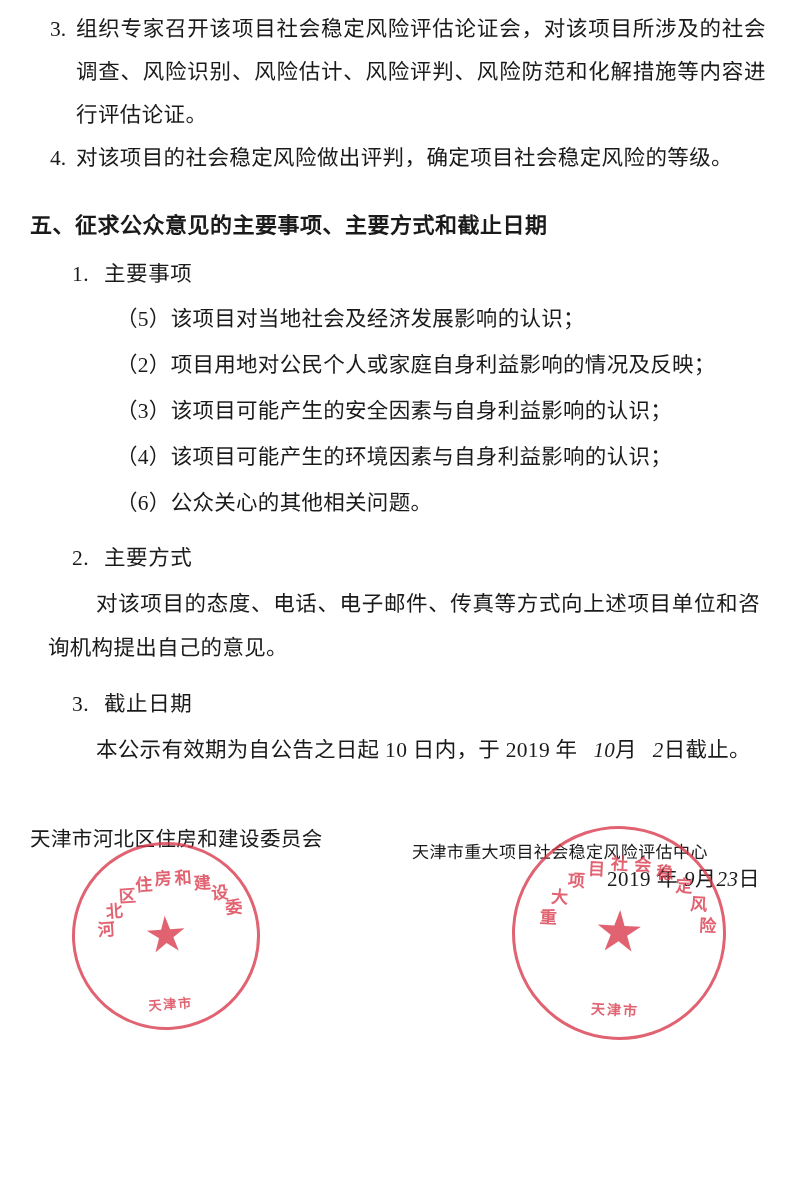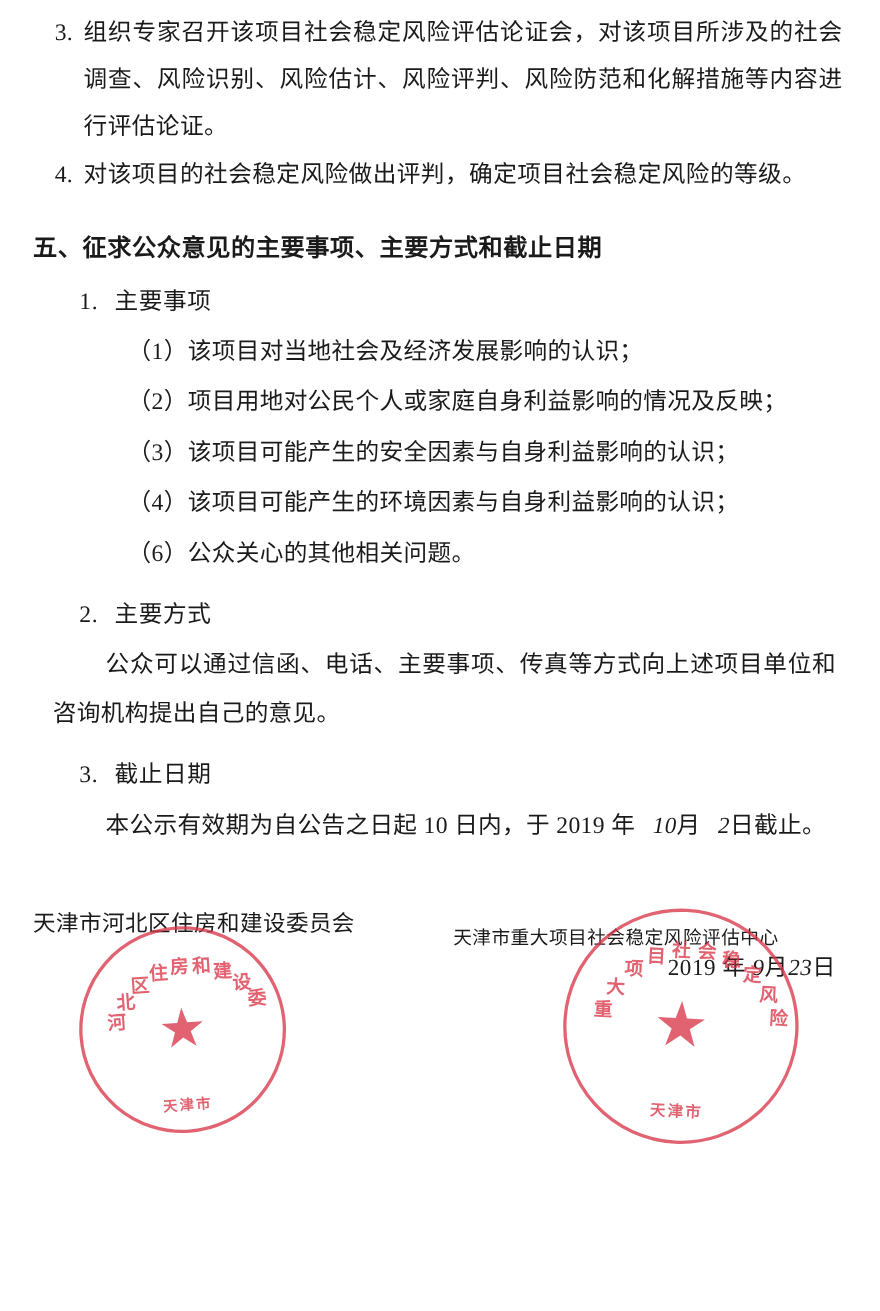--- a/index.html
+++ b/index.html
@@ -217,31 +217,31 @@
       <div class="body">对该项目的社会稳定风险做出评判，确定项目社会稳定风险的等级。</div>
     </div>
 
     <div class="section-head">五、征求公众意见的主要事项、主要方式和截止日期</div>
 
     <div class="sub-head">
       <span class="sub-num">1.</span>
       <span>主要事项</span>
     </div>
 
-    <div class="paren-item">（1）该项目对当地社会及经济发展影响的认识；</div>
+    <div class="paren-item">（5）该项目对当地社会及经济发展影响的认识；</div>
     <div class="paren-item">（2）项目用地对公民个人或家庭自身利益影响的情况及反映；</div>
     <div class="paren-item">（3）该项目可能产生的安全因素与自身利益影响的认识；</div>
     <div class="paren-item">（4）该项目可能产生的环境因素与自身利益影响的认识；</div>
     <div class="paren-item">（6）公众关心的其他相关问题。</div>
 
     <div class="sub-head" style="margin-top:10px;">
       <span class="sub-num">2.</span>
       <span>主要方式</span>
     </div>
-    <div class="para tight">公众可以通过信函、电话、主要事项、传真等方式向上述项目单位和咨询机构提出自己的意见。</div>
+    <div class="para tight">对该项目的态度、电话、电子邮件、传真等方式向上述项目单位和咨询机构提出自己的意见。</div>
 
     <div class="sub-head" style="margin-top:12px;">
       <span class="sub-num">3.</span>
       <span>截止日期</span>
     </div>
     <div class="para tight">
       <span>本公示有效期为自公告之日起 10 日内，于 2019 年</span><span class="handwrite">10</span><span>月</span><span class="handwrite">2</span><span>日截止。</span>
     </div>
 
     <div class="sign-row">

